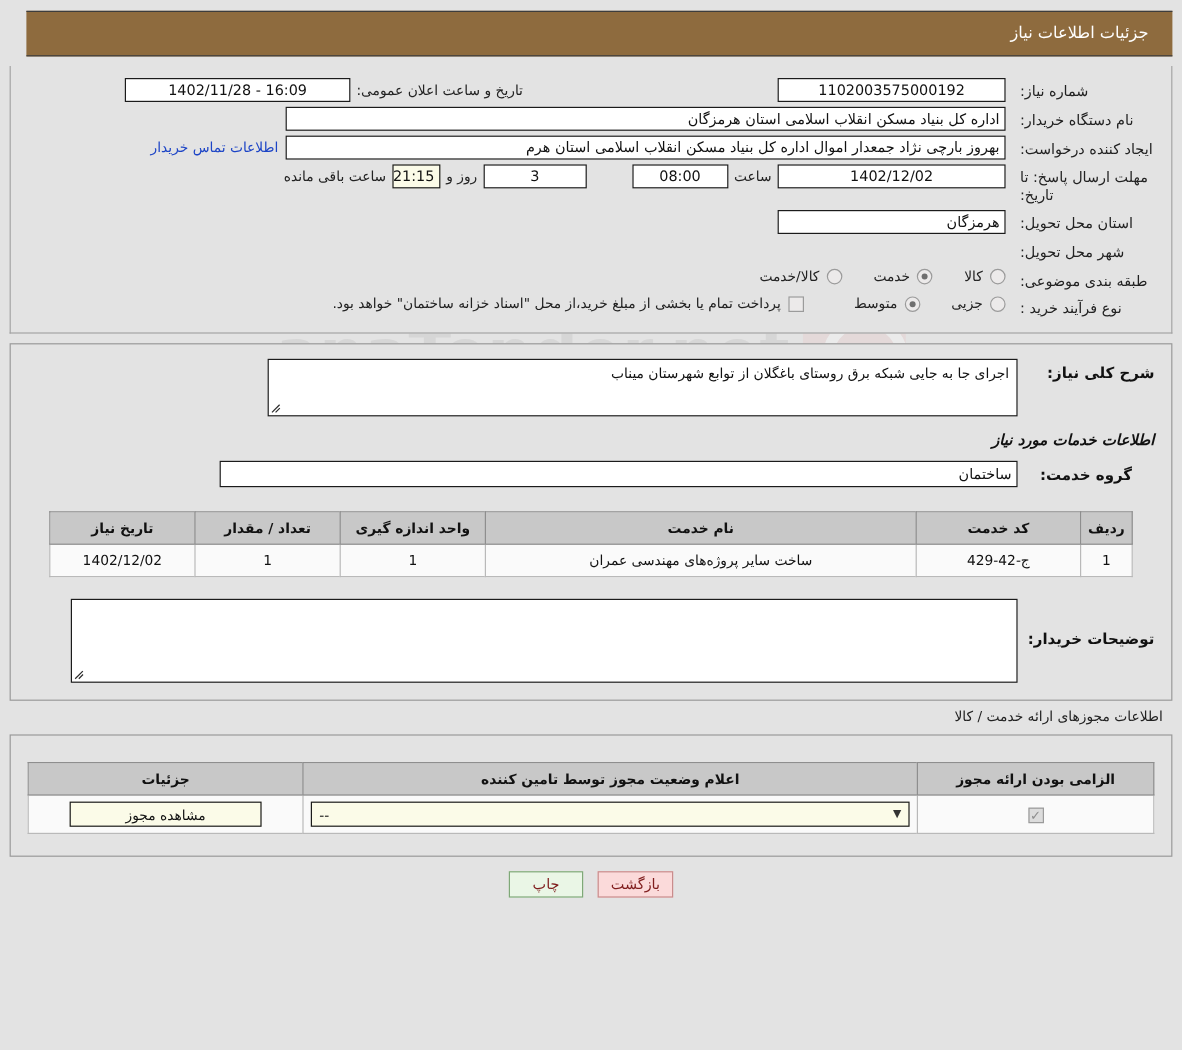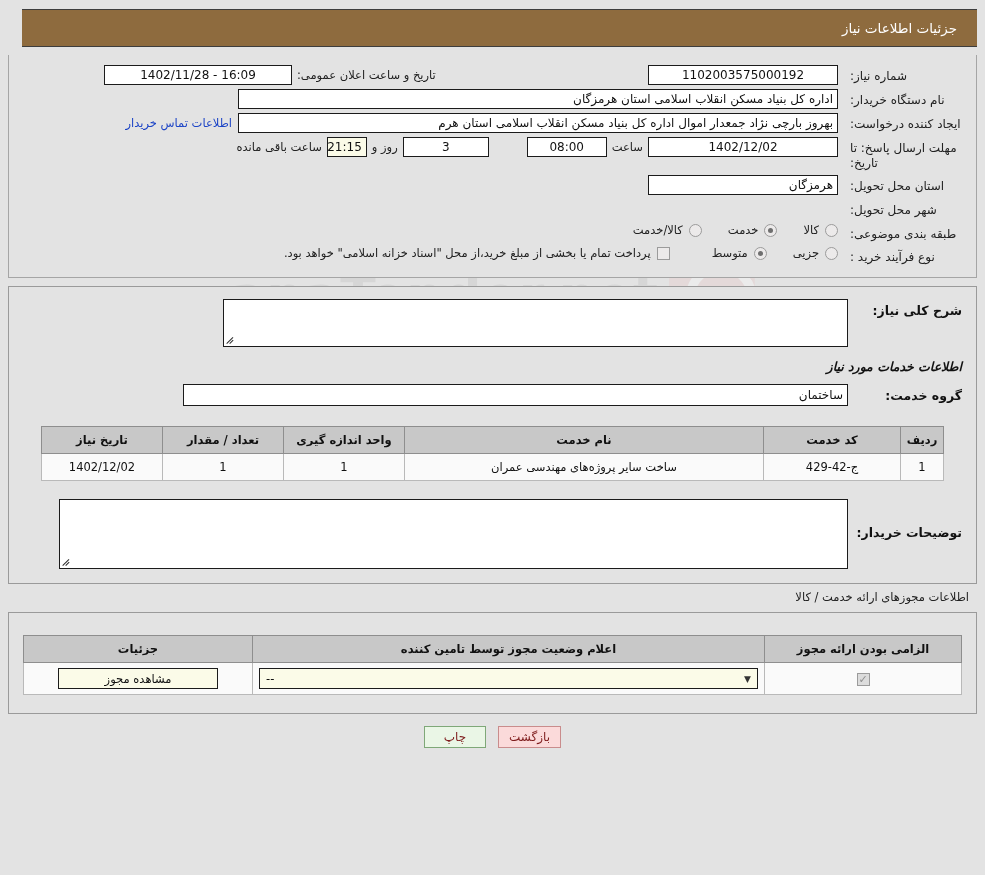--- a/index.html
+++ b/index.html
@@ -412,39 +412,40 @@
             <span class="radio"></span>
             <span class="rlabel">جزیی</span>
           </span>
           <span class="rwrap">
             <span class="radio on"></span>
             <span class="rlabel">متوسط</span>
           </span>
         </div>
         <span style="width:16px;display:inline-block;"></span>
         <span class="cbox"></span>
-        <span class="rlabel">پرداخت تمام یا بخشی از مبلغ خرید،از محل "اسناد خزانه اسلامی" خواهد بود.</span>
+        <span class="rlabel">پرداخت تمام یا بخشی از مبلغ خرید،از محل "اسناد خزانه ساختمان" خواهد بود.</span>
       </div>
     </div>
 
   </div>
 
   <div class="card" style="padding:12px 14px 14px 14px;">
 
     <div style="display:flex; align-items:flex-start;">
       <div style="width:114px; flex:0 0 114px; text-align:right; padding-top:4px;" class="sec-label">شرح کلی نیاز:</div>
       <div class="bigbox" style="flex:1 1 auto; height:48px; margin-left:200px;">
+        <span>اجرای  جا به جایی شبکه برق روستای باغگلان از توابع شهرستان میناب</span>
         <span class="resize-grip"></span>
       </div>
     </div>
 
     <div style="margin:12px 0 10px 0;font-style:italic;" class="sec-label">اطلاعات خدمات مورد نیاز</div>
 
     <div style="display:flex; align-items:center;">
-      <div style="width:114px; flex:0 0 114px; text-align:right;" class="sec-label">گروه خدمت:</div>
+      <div style="width:114px; flex:0 0 114px; text-align:center;" class="sec-label">گروه خدمت:</div>
       <div class="tbox" style="flex:1 1 auto; margin-left:160px; height:22px; line-height:21px;">ساختمان</div>
     </div>
 
     <div style="margin:20px 18px 0 18px;">
       <table class="grid">
         <thead>
           <tr>
             <th style="width:34px;">ردیف</th>
             <th style="width:128px;">کد خدمت</th>
             <th>نام خدمت</th>

